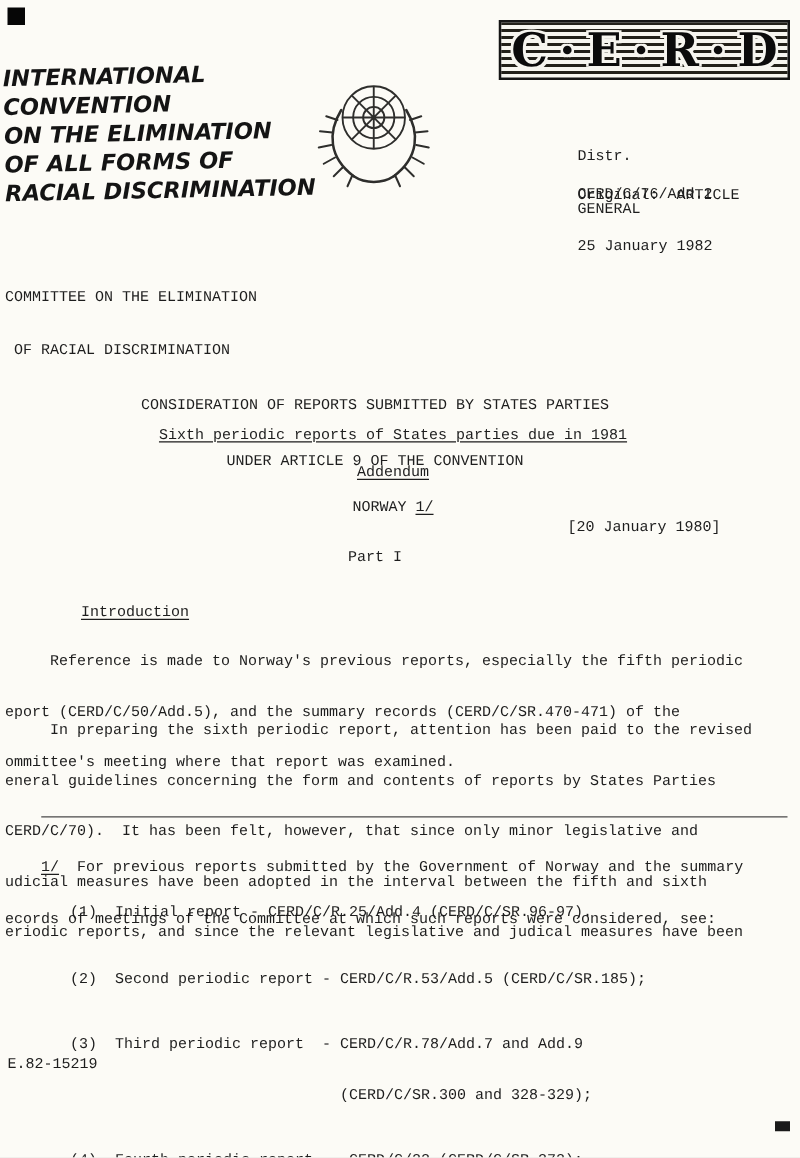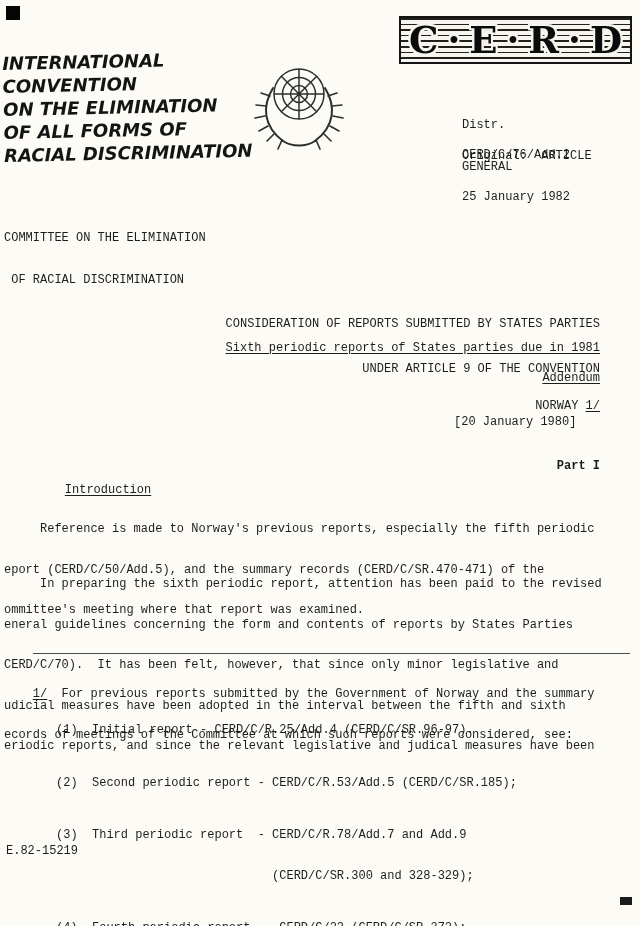--- a/index.html
+++ b/index.html
@@ -38,26 +38,26 @@
   }
 
   .un-emblem { position:absolute; left:249px; top:54px; width:100px; height:104px; }
 
   .distr-block    { position:absolute; left:462px; top:90px;  line-height:14px; }
   .docsym-block   { position:absolute; left:462px; top:120px; line-height:14px; }
   .original-line  { position:absolute; left:462px; top:150px; }
 
   .committee-block { position:absolute; left:4px; top:203px; line-height:14px; }
 
-  .center { position:absolute; left:0; width:600px; text-align:right; }
+  .center { position:absolute; left:0; width:600px; text-align:center; }
   .heading-block { top:287px; line-height:15px; }
   .subtitle-line { top:328px; }
   .addendum-line { top:358px; }
   .norway-line   { top:386px; }
-  .part-line     { top:460px;font-weight:bold; }
+  .part-line     { top:440px; }
 
   .received-line { position:absolute; left:420px; top:416px;margin-left:34px; }
   .intro-line    { position:absolute; left:36px;  top:470px; }
   .para1         { position:absolute; left:4px;   top:496px; }
   .para2         { position:absolute; left:4px;   top:551px; }
 
   .fn-rule  { position:absolute; left:33px; top:653px; width:597px; height:1px; background:#4a4a4a; }
   .fn-intro { position:absolute; left:4px;  top:661px; }
   .fn-items { position:absolute; left:56px; top:697px; }
   .fn-items .gap { margin-top:12px; }

